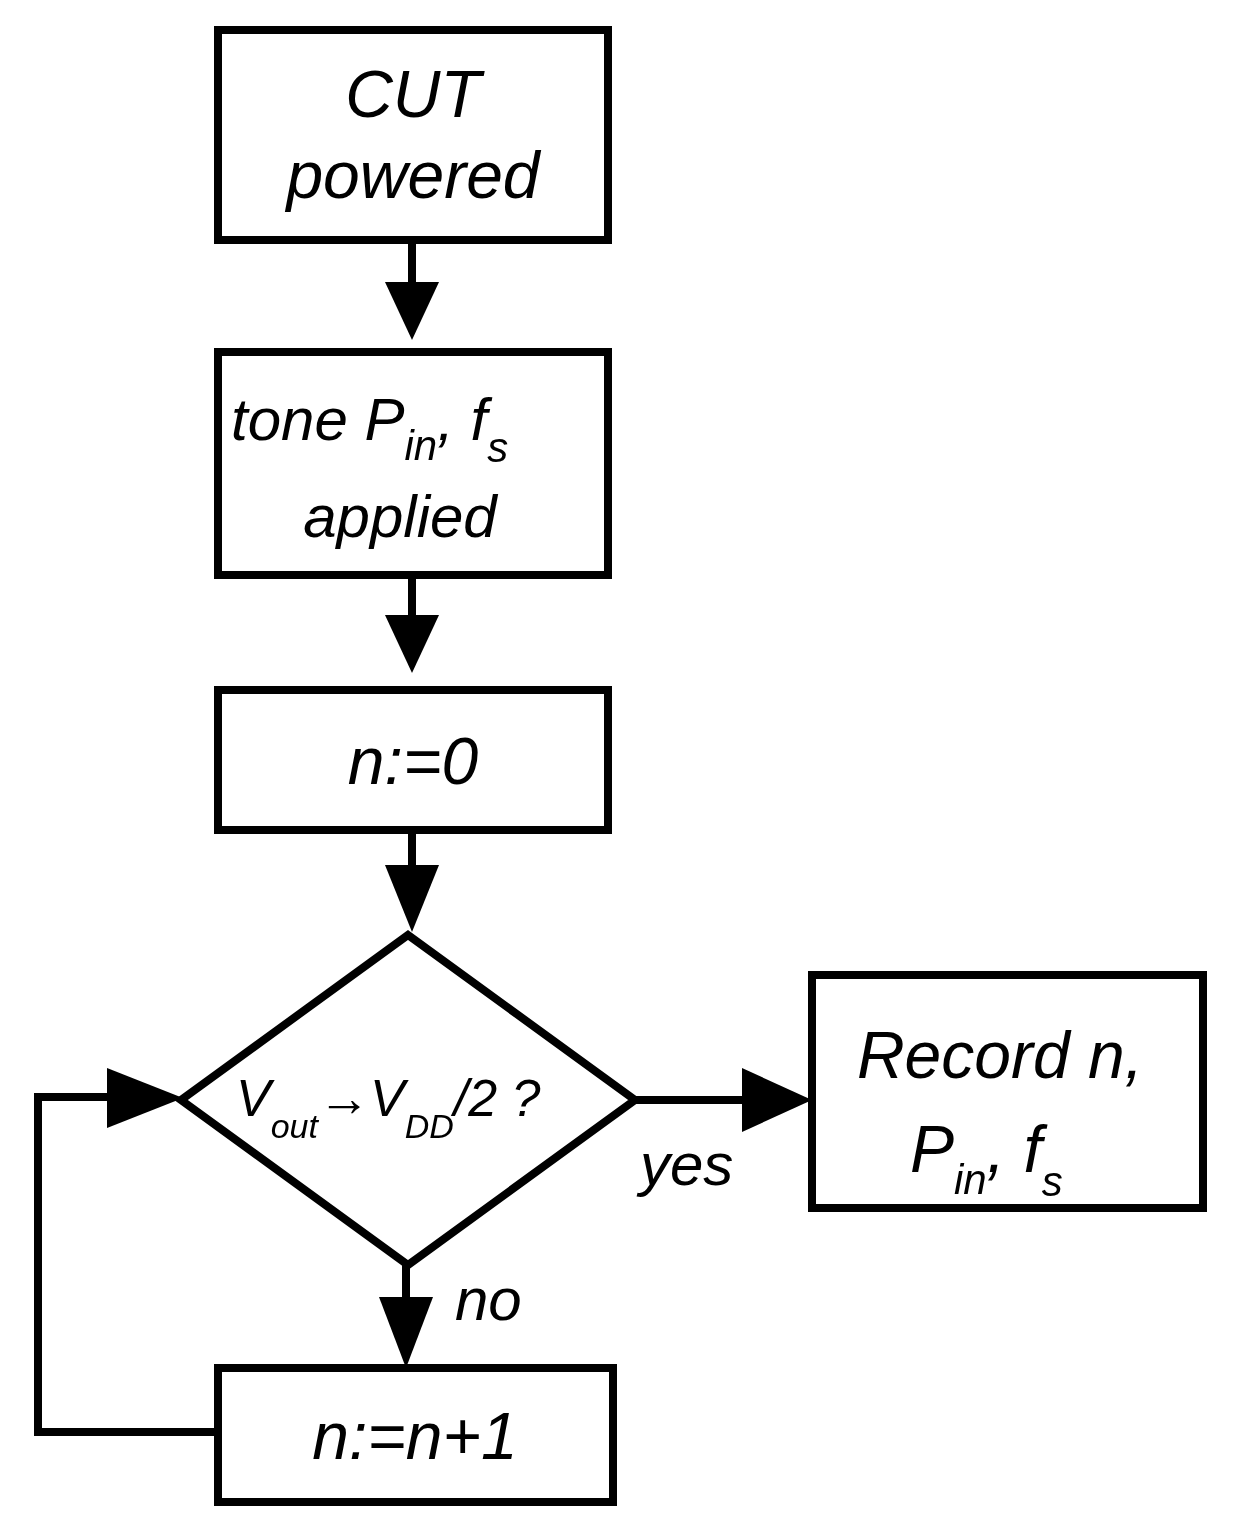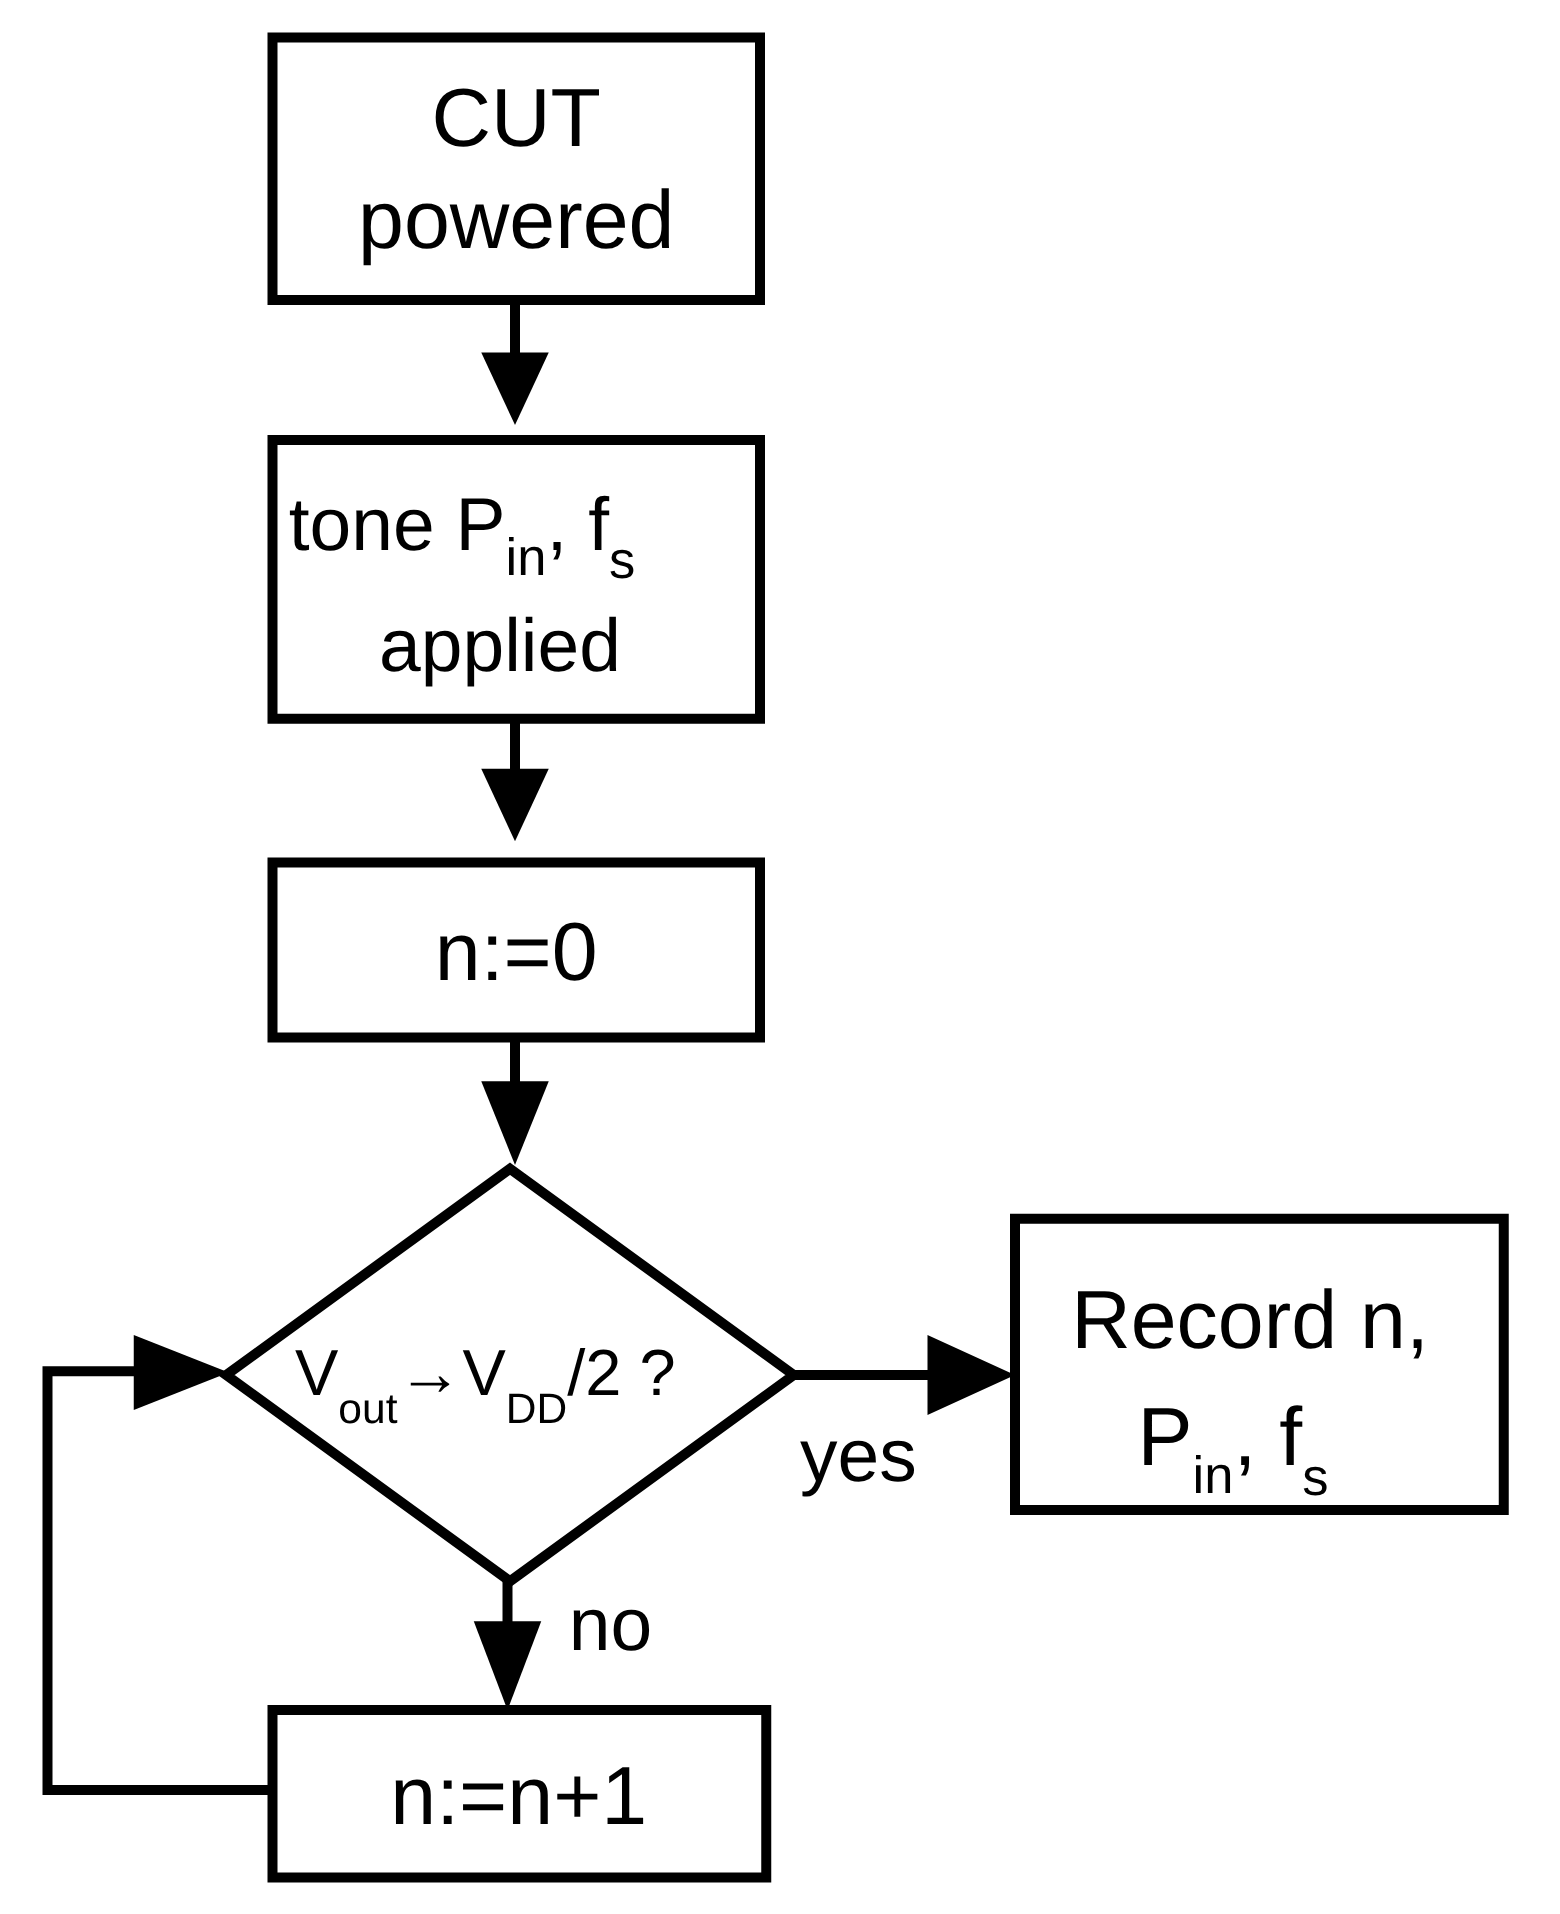--- a/index.html
+++ b/index.html
@@ -9,20 +9,21 @@
   }
   body {
     font-family: "Liberation Sans", sans-serif;
   }
   #canvas {
     position: relative;
     width: 1248px;
     height: 1531px;
     background: #ffffff;
     overflow: hidden;
+    font-style: italic;
   }
   svg.flow {
     position: absolute;
     left: 0;
     top: 0;
     width: 1248px;
     height: 1531px;
   }
   .node-box {
     fill: #ffffff;

